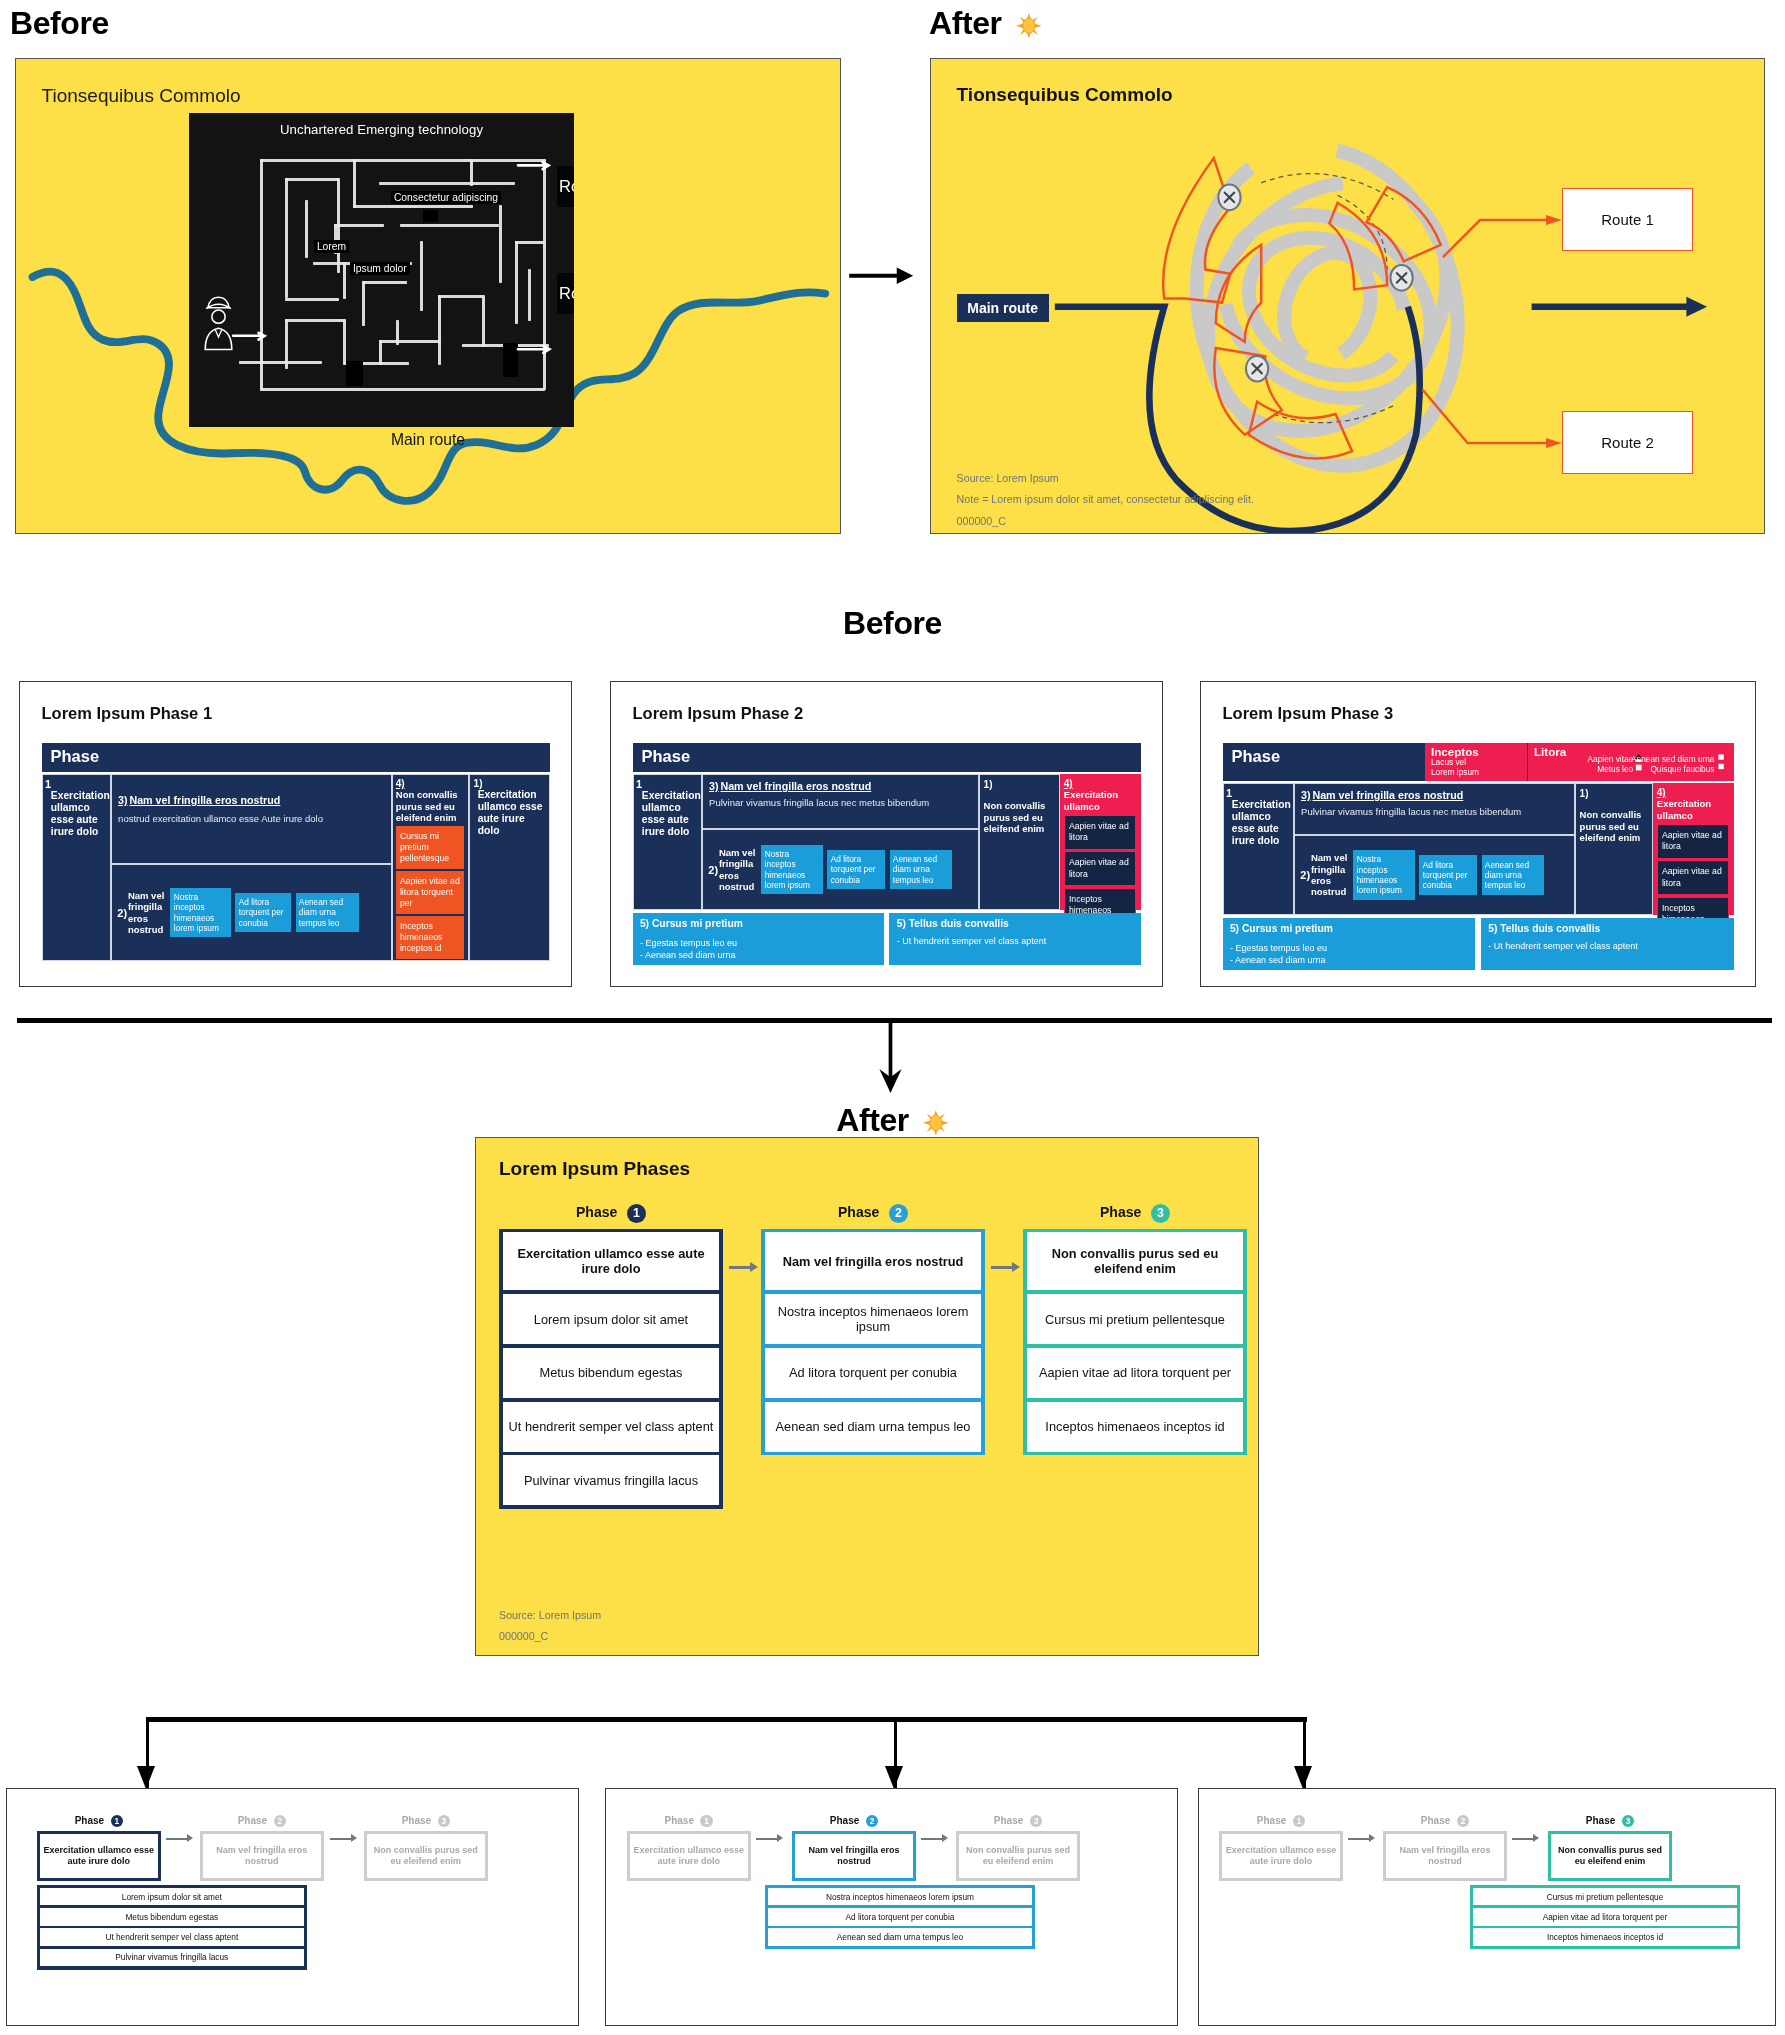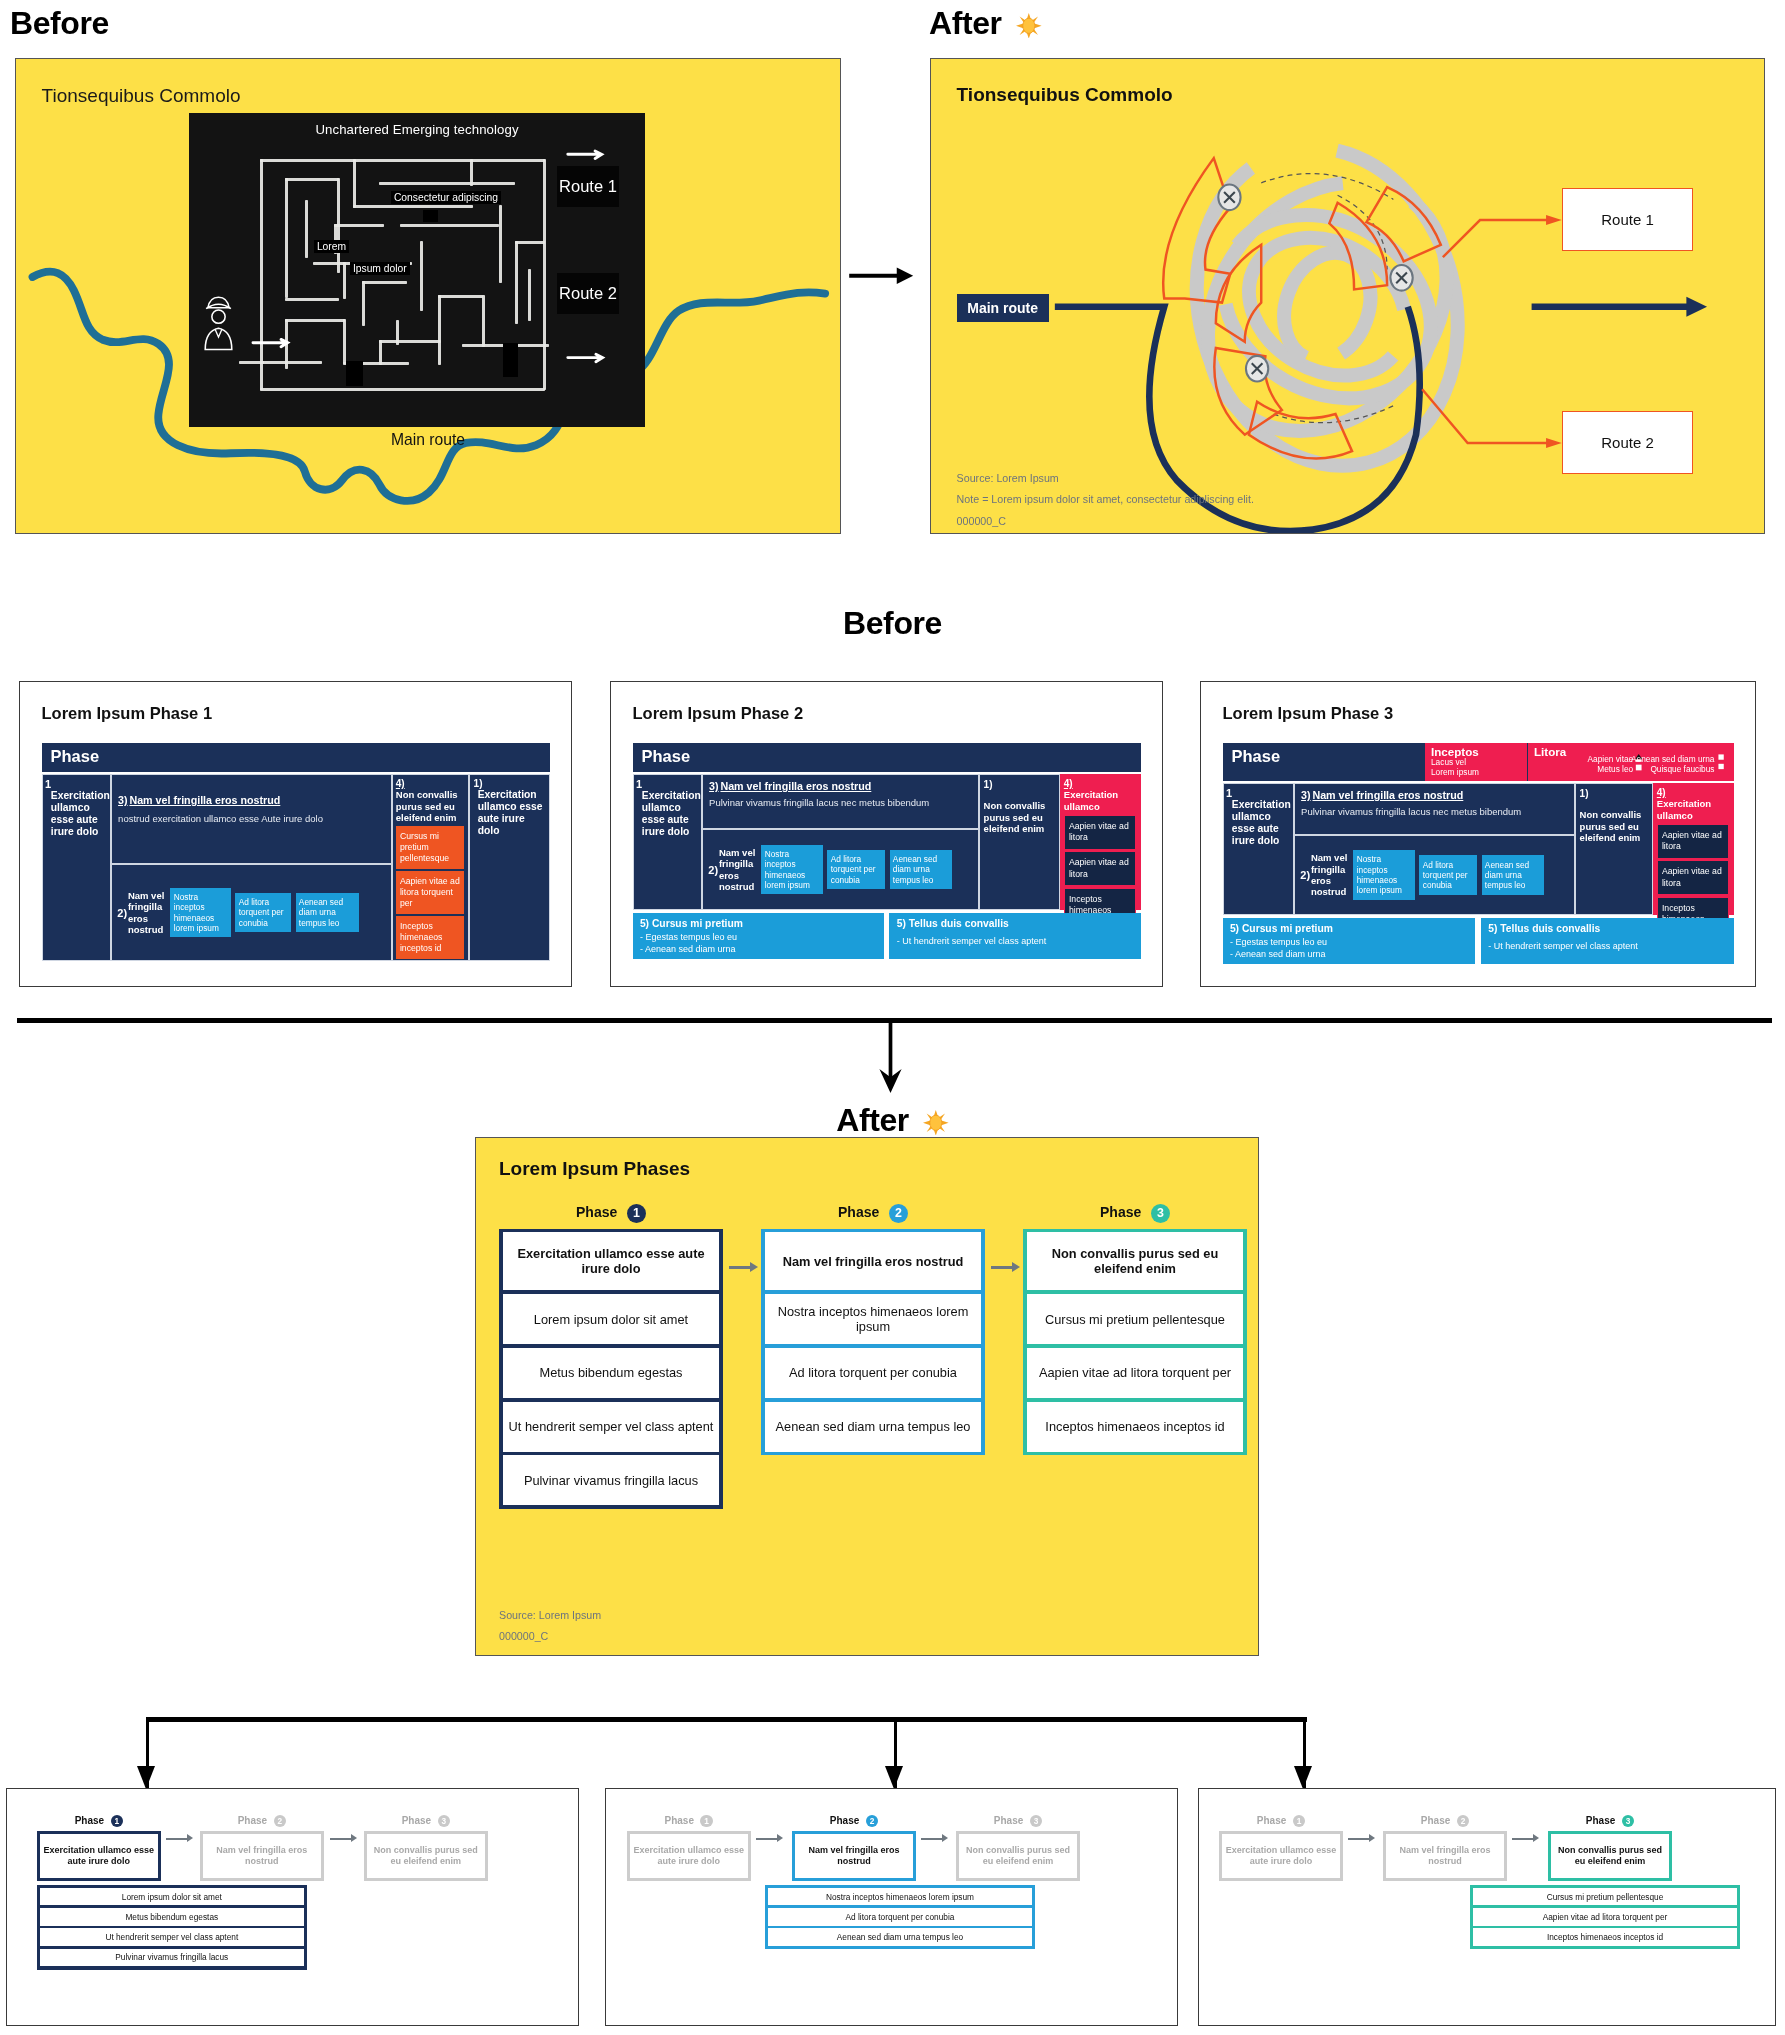--- a/index.html
+++ b/index.html
@@ -10,21 +10,21 @@
     position:relative;
     overflow:hidden;
   }
   .hdr { font-size:32px; font-weight:bold; color:#000; letter-spacing:-0.4px; }
   .sun { display:inline-block; vertical-align:middle; margin-left:5.8px; }
   .panel { position:absolute; border:1.2px solid #2b2b2b; background:#fde047; }
 
   
   #before-panel { left:15px; top:58px; width:826px; height:476px; border:0.8px solid #555; }
   #before-title { position:absolute; left:25.6px; top:25.6px; font-size:19px; color:#1a1a1a; }
-  .maze-photo { position:absolute; left:173px; top:54px; width:456px; height:314px;
+  .maze-photo { position:absolute; left:173px; top:54px; width:385px; height:314px;
     background:#131313; overflow:hidden; }
   .maze-photo .cap {
     position:absolute; left:0; right:0; top:9px; text-align:center;
     color:#fff; font-size:13.2px; letter-spacing:0.1px;
   }
   .chalk { position:absolute; background:#e9e9e6; border-radius:0.8px; opacity:.93; }
   .blk { position:absolute; background:#000; }
   .blklbl { position:absolute; background:#000; color:#fff; font-size:10.3px; padding:1.2px 2.9px; white-space:nowrap; }
   .routebox { position:absolute; background:#050505; color:#fff; display:flex;
     align-items:center; justify-content:center; font-size:16.5px; }
@@ -61,21 +61,21 @@
   .col-navy { background:#1b3059; border:0.8px solid #cfd6e2; color:#fff; position:relative; }
   .num { font-size:11px; font-weight:bold; color:#fff; }
   .colhead { font-size:10.3px; font-weight:bold; line-height:1.15; margin-left:5.8px; }
   .sub-title { font-size:10.7px; font-weight:bold; color:#fff; text-decoration:underline; }
   .sub-text { font-size:9.5px; color:#e8ecf3; margin-top:7.4px; }
   .chip-blue { background:#1b9dd9; color:#fff; font-size:8.3px; line-height:1.25; padding:4.1px 3.3px; }
   .chip-orange { background:#ef5522; color:#fff; font-size:8.7px; line-height:1.28; padding:5px 4.1px; margin-bottom:1.7px; }
   .chip-navy { background:#142544; color:#fff; font-size:8.7px; line-height:1.3; padding:5px 4.1px; margin-bottom:1.7px; border:0.8px solid #ef1e50;}
   .strip-blue { background:#1b9dd9; color:#fff; padding:5.8px 7.4px; }
   .strip-blue .sb-h { font-size:10.3px; font-weight:bold; }
-  .strip-blue .sb-i { font-size:9px; margin-top:3px; }
+  .strip-blue .sb-i { font-size:9px; margin-top:9px; }
 
   
   #sep-bar { position:absolute; left:16.5px; top:1018px; width:1755px; height:5px; background:#000; }
   #sep-arrow { position:absolute; left:872px; top:1023px; }
   #mid-after { position:absolute; left:0; right:0; top:1102px; text-align:center; }
 
   
   #after-phases { left:475px; top:1137px; width:784px; height:519px; border:0.8px solid #555; }
   #ap-title { position:absolute; left:23px; top:20px; font-size:19px; font-weight:bold; color:#111; }
   .ph-col { position:absolute; top:66px; width:224px; }

